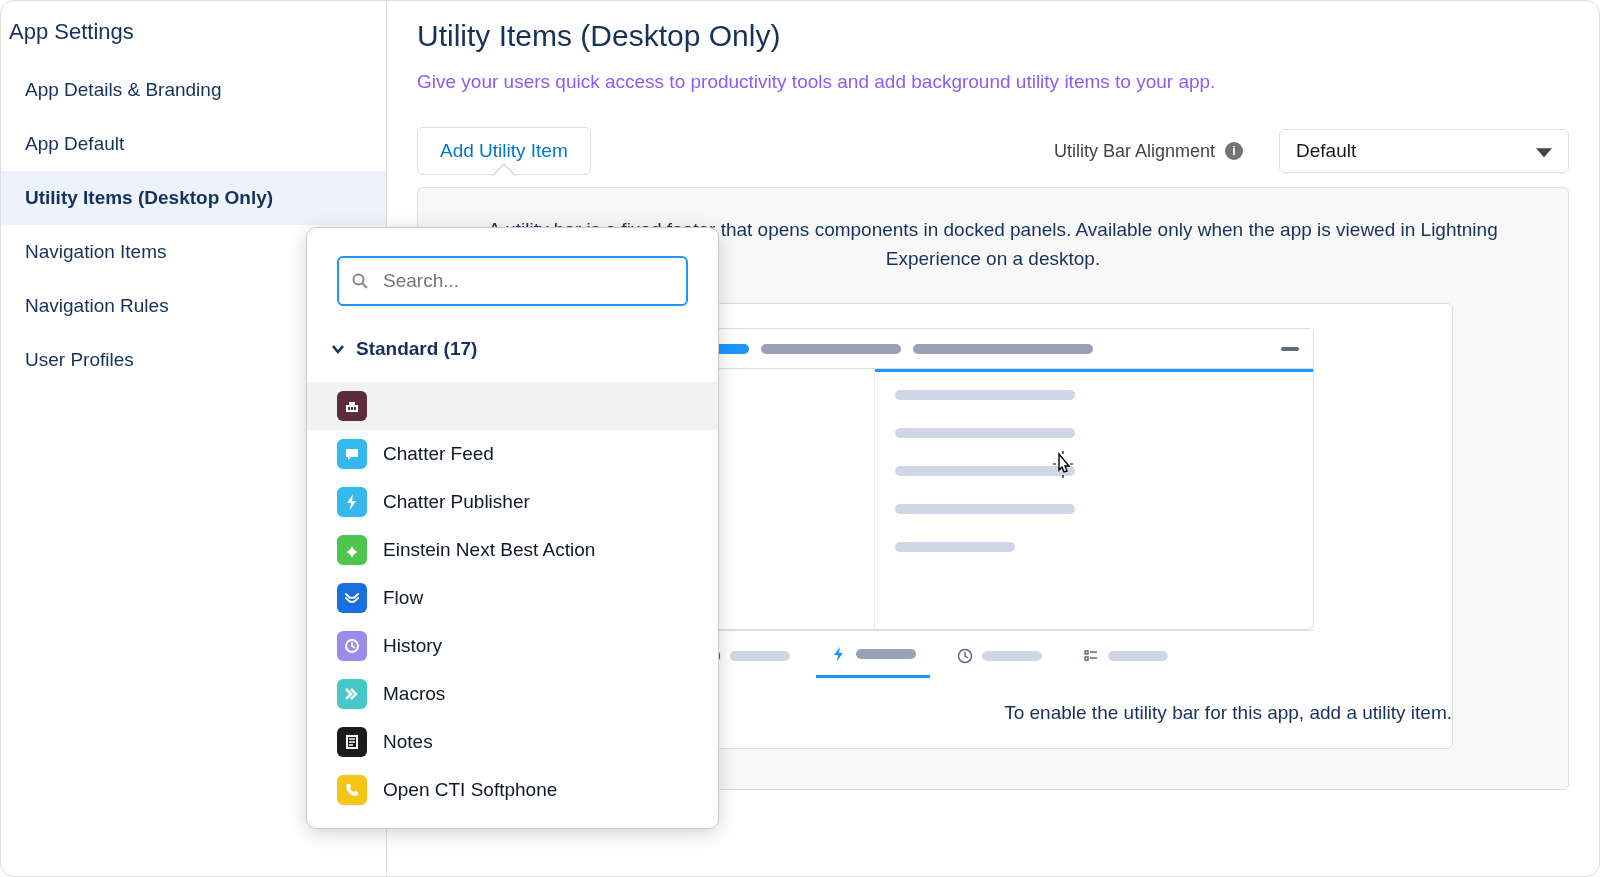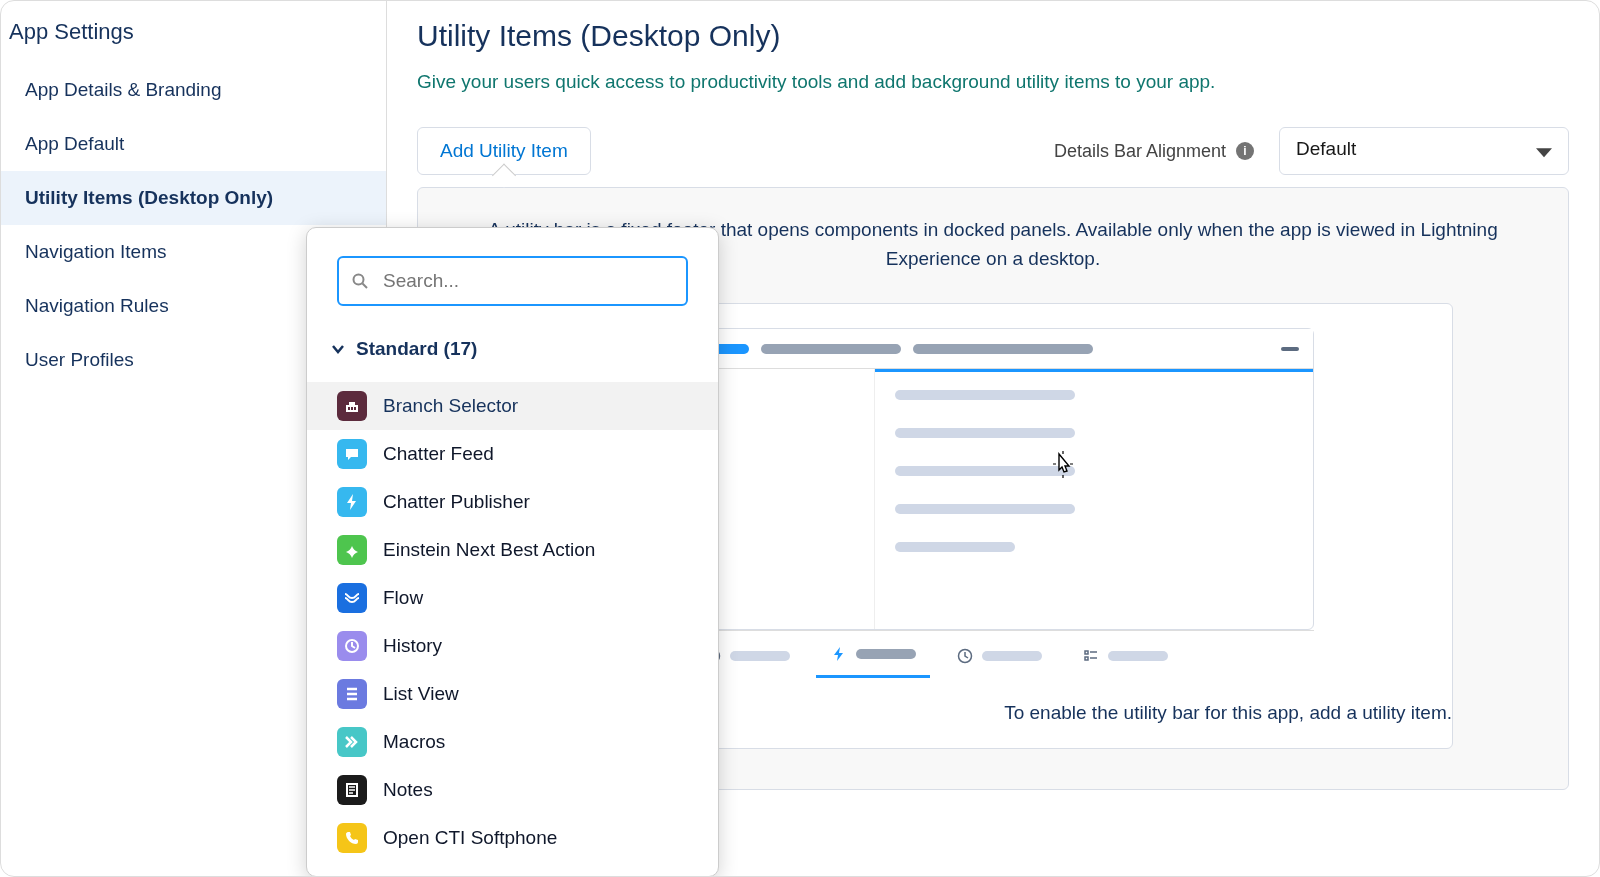--- a/index.html
+++ b/index.html
@@ -8,23 +8,23 @@
 
     
     .sidebar { width: 386px; border-right: 1px solid #ddd; padding-top: 8px; }
     .sidebar-heading { font-size: 22px; font-weight: 400; color: #16325c; padding: 10px 8px 18px; }
     .sidebar-item { font-size: 19px; color: #16325c; padding: 16px 24px; cursor: pointer; }
     .sidebar-item.active { background: #ecf3fb; font-weight: 700; }
 
     
     .main { flex: 1; padding: 18px 30px; position: relative; }
     .page-title { font-size: 30px; color: #16325c; margin-bottom: 18px; }
-    .page-subtitle { font-size: 19px; color: #0f766e; margin-bottom: 34px; }
-
-    .row-actions { display: flex; gap: 25px; }
+    .page-subtitle { font-size: 19px; color: #8b5cf6; margin-bottom: 34px; }
+
+    .row-actions { display: flex; align-items: center; gap: 36px; }
     .add-btn { border: 1px solid #d8dde6; background: #fff; color: #0176d3; font-size: 19px; padding: 12px 22px; border-radius: 6px; cursor: pointer; position: relative; }
     .add-btn::after { content: ''; position: absolute; bottom: -10px; left: 50%; transform: translateX(-50%) rotate(45deg); width: 16px; height: 16px; background: #fff; border-left: 1px solid #ccc; border-top: 1px solid #ccc; z-index: 60; }
     .flex-spacer { flex: 1; }
     .align-label { font-size: 18px; color: #444; display: inline-flex; align-items: center; gap: 10px; }
     .info-icon { width: 18px; height: 18px; border-radius: 50%; background: #747474; color: #fff; display: inline-flex; align-items: center; justify-content: center; font-size: 12px; font-weight: 700; }
     .select { border: 1px solid #d8dde6; border-radius: 6px; padding: 10px 44px 10px 16px; font-size: 19px; min-width: 290px; position: relative; cursor: pointer; background: #fff; }
     .select::after { content: ''; position: absolute; right: 16px; top: 50%; transform: translateY(-30%); border-left: 8px solid transparent; border-right: 8px solid transparent; border-top: 9px solid #444; }
 
     
     .panel-area { margin-top: 12px; border: 1px solid #d8dde6; border-radius: 6px; padding: 28px 40px 40px; background: #f8f8f8; position: relative; }
@@ -89,21 +89,21 @@
   </div>
 
   <div class="main">
     <div class="page-title">Utility Items (Desktop Only)</div>
     <div class="page-subtitle">Give your users quick access to productivity tools and add background utility items to your app.</div>
 
     <div class="row-actions">
       <button class="add-btn">Add Utility Item</button>
       <div class="flex-spacer"></div>
       <span class="align-label">
-        <span>Details Bar Alignment</span>
+        <span>Utility Bar Alignment</span>
         <span class="info-icon">i</span>
       </span>
       <div class="select">
         <span>Default</span>
       </div>
     </div>
 
     <div class="panel-area">
       <div class="panel-text">A utility bar is a fixed footer that opens components in docked panels. Available only when the app is viewed in Lightning Experience on a desktop.</div>
 
@@ -192,21 +192,20 @@
       <div class="dd-list">
         <div class="dd-item hover">
           <span class="icon-box ic-branch">
             <svg width="18" height="18" viewBox="0 0 18 18">
                 <path d="M3 15V8h3V5h6v3h3v7z" fill="#fff"></path>
                 <rect x="5" y="10" width="2" height="3" fill="#5c2b3d"></rect>
                 <rect x="8" y="10" width="2" height="3" fill="#5c2b3d"></rect>
                 <rect x="11" y="10" width="2" height="3" fill="#5c2b3d"></rect>
               </svg>
           </span>
-          <span class="label">Branch Selector</span>
         </div>
         <div class="dd-item">
           <span class="icon-box ic-chatter">
             <svg width="18" height="18" viewBox="0 0 18 18">
                 <path d="M3 4h12v8H8l-3 3v-3H3z" fill="#fff"></path>
               </svg>
           </span>
           <span class="label">Chatter Feed</span>
         </div>
         <div class="dd-item">
@@ -234,28 +233,20 @@
           <span class="label">Flow</span>
         </div>
         <div class="dd-item">
           <span class="icon-box ic-history">
             <svg width="18" height="18" viewBox="0 0 18 18">
                 <circle cx="9" cy="9" r="6" fill="none" stroke="#fff" stroke-width="2"></circle>
                 <path d="M9 5v4l3 2" fill="none" stroke="#fff" stroke-width="2"></path>
               </svg>
           </span>
           <span class="label">History</span>
-        </div>
-        <div class="dd-item">
-          <span class="icon-box ic-listview">
-            <svg width="18" height="18" viewBox="0 0 18 18">
-                <path d="M4 4h10M4 9h10M4 14h10" stroke="#fff" stroke-width="2.5"></path>
-              </svg>
-          </span>
-          <span class="label">List View</span>
         </div>
         <div class="dd-item">
           <span class="icon-box ic-macros">
             <svg width="18" height="18" viewBox="0 0 18 18">
                 <path d="M3 4l5 5-5 5M8 4l5 5-5 5" fill="none" stroke="#fff" stroke-width="2.5"></path>
               </svg>
           </span>
           <span class="label">Macros</span>
         </div>
         <div class="dd-item">

